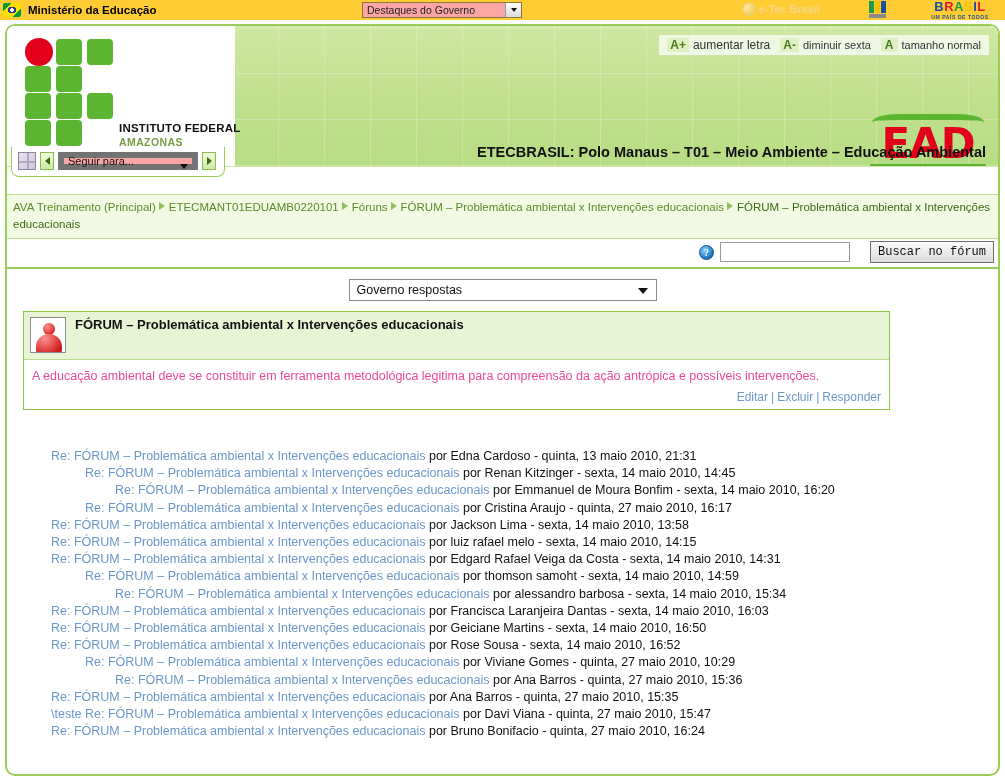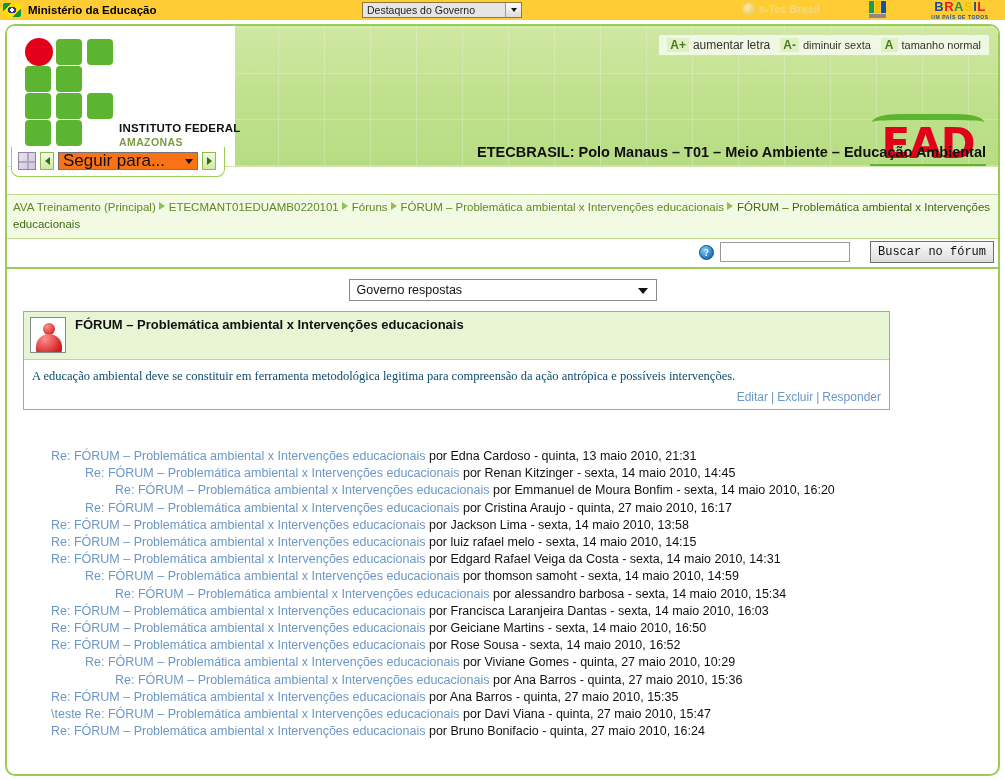--- a/index.html
+++ b/index.html
@@ -35,21 +35,21 @@
     color: #000;
     font-size: 11.5px;
     font-weight: bold;
     margin-left: 7px;
     white-space: nowrap;
   }
   .govbar-select {
     position: absolute;
     left: 362px; top: 2px;
     width: 160px; height: 16px;
-    background: #e5e5e5;
+    background: #fca5a5;
     border: 1px solid #8a7a3a;
     display: flex;
     align-items: center;
     font-size: 10.5px;
     color: #222;
     padding-left: 4px;
   }
   .govbar-select .caret-box {
     position: absolute; right: 0; top: 0;
     width: 16px; height: 14px;
@@ -176,23 +176,23 @@
     background: linear-gradient(#f0fbe0,#cfe9a3);
     border: 1px solid #8dbb52;
     display: flex; align-items: center; justify-content: center;
   }
   .nav-arrow::after { content:""; width:0;height:0; }
   .nav-arrow.left::after  { border-top:4px solid transparent;border-bottom:4px solid transparent;border-right:5px solid #3a6a12; }
   .nav-arrow.right::after { border-top:4px solid transparent;border-bottom:4px solid transparent;border-left:5px solid #3a6a12; }
   .seguir-select {
     position: relative;
     width: 140px; height: 18px;
-    border: 1px solid #737373;
-    background: #f97316;
-    font-size: 17px; color: #111;
+    border: 6px solid #737373;
+    background: #fca5a5;
+    font-size: 11px; color: #111;
     display: flex; align-items: center; padding-left: 4px;
   }
   .seguir-select .sc { position:absolute; right:4px; top:6px; width:0;height:0;
     border-left:4px solid transparent;border-right:4px solid transparent;border-top:5px solid #111; }
 
   
   .breadcrumb {
     background: #F2FAE4;
     border-top: 1px solid #bcd98f;
     border-bottom: 1px solid #bcd98f;
@@ -300,23 +300,22 @@
     width: 26px; height: 19px;
     border-radius: 13px 13px 3px 3px;
     background: radial-gradient(circle at 35% 25%, #ff8f8f, #cf1c1c 80%);
   }
   .post-head-text { margin-left: 9px; }
   .post-title { font-size: 13px; font-weight: bold; color: #111; }
   .post-meta { font-size: 10.5px; color: #444; margin-top: 3px; }
   .post-meta a { color: #6b97c9; text-decoration: none; }
   .post-body {
     padding: 8px 8px 4px 8px;
-    font-size: 12.5px; color: #0c4a6e;
+    font-size: 12.5px; color: #ec4899;
     line-height: 16px;
-    font-family: Liberation Serif, serif;
   }
   .post-actions {
     text-align: right;
     padding: 2px 8px 5px 8px;
     font-size: 12px;
   }
   .post-actions a { color: #6b97c9; text-decoration: none; }
   .post-actions .sep { color: #6b97c9; margin: 0 3px; }
 
   

